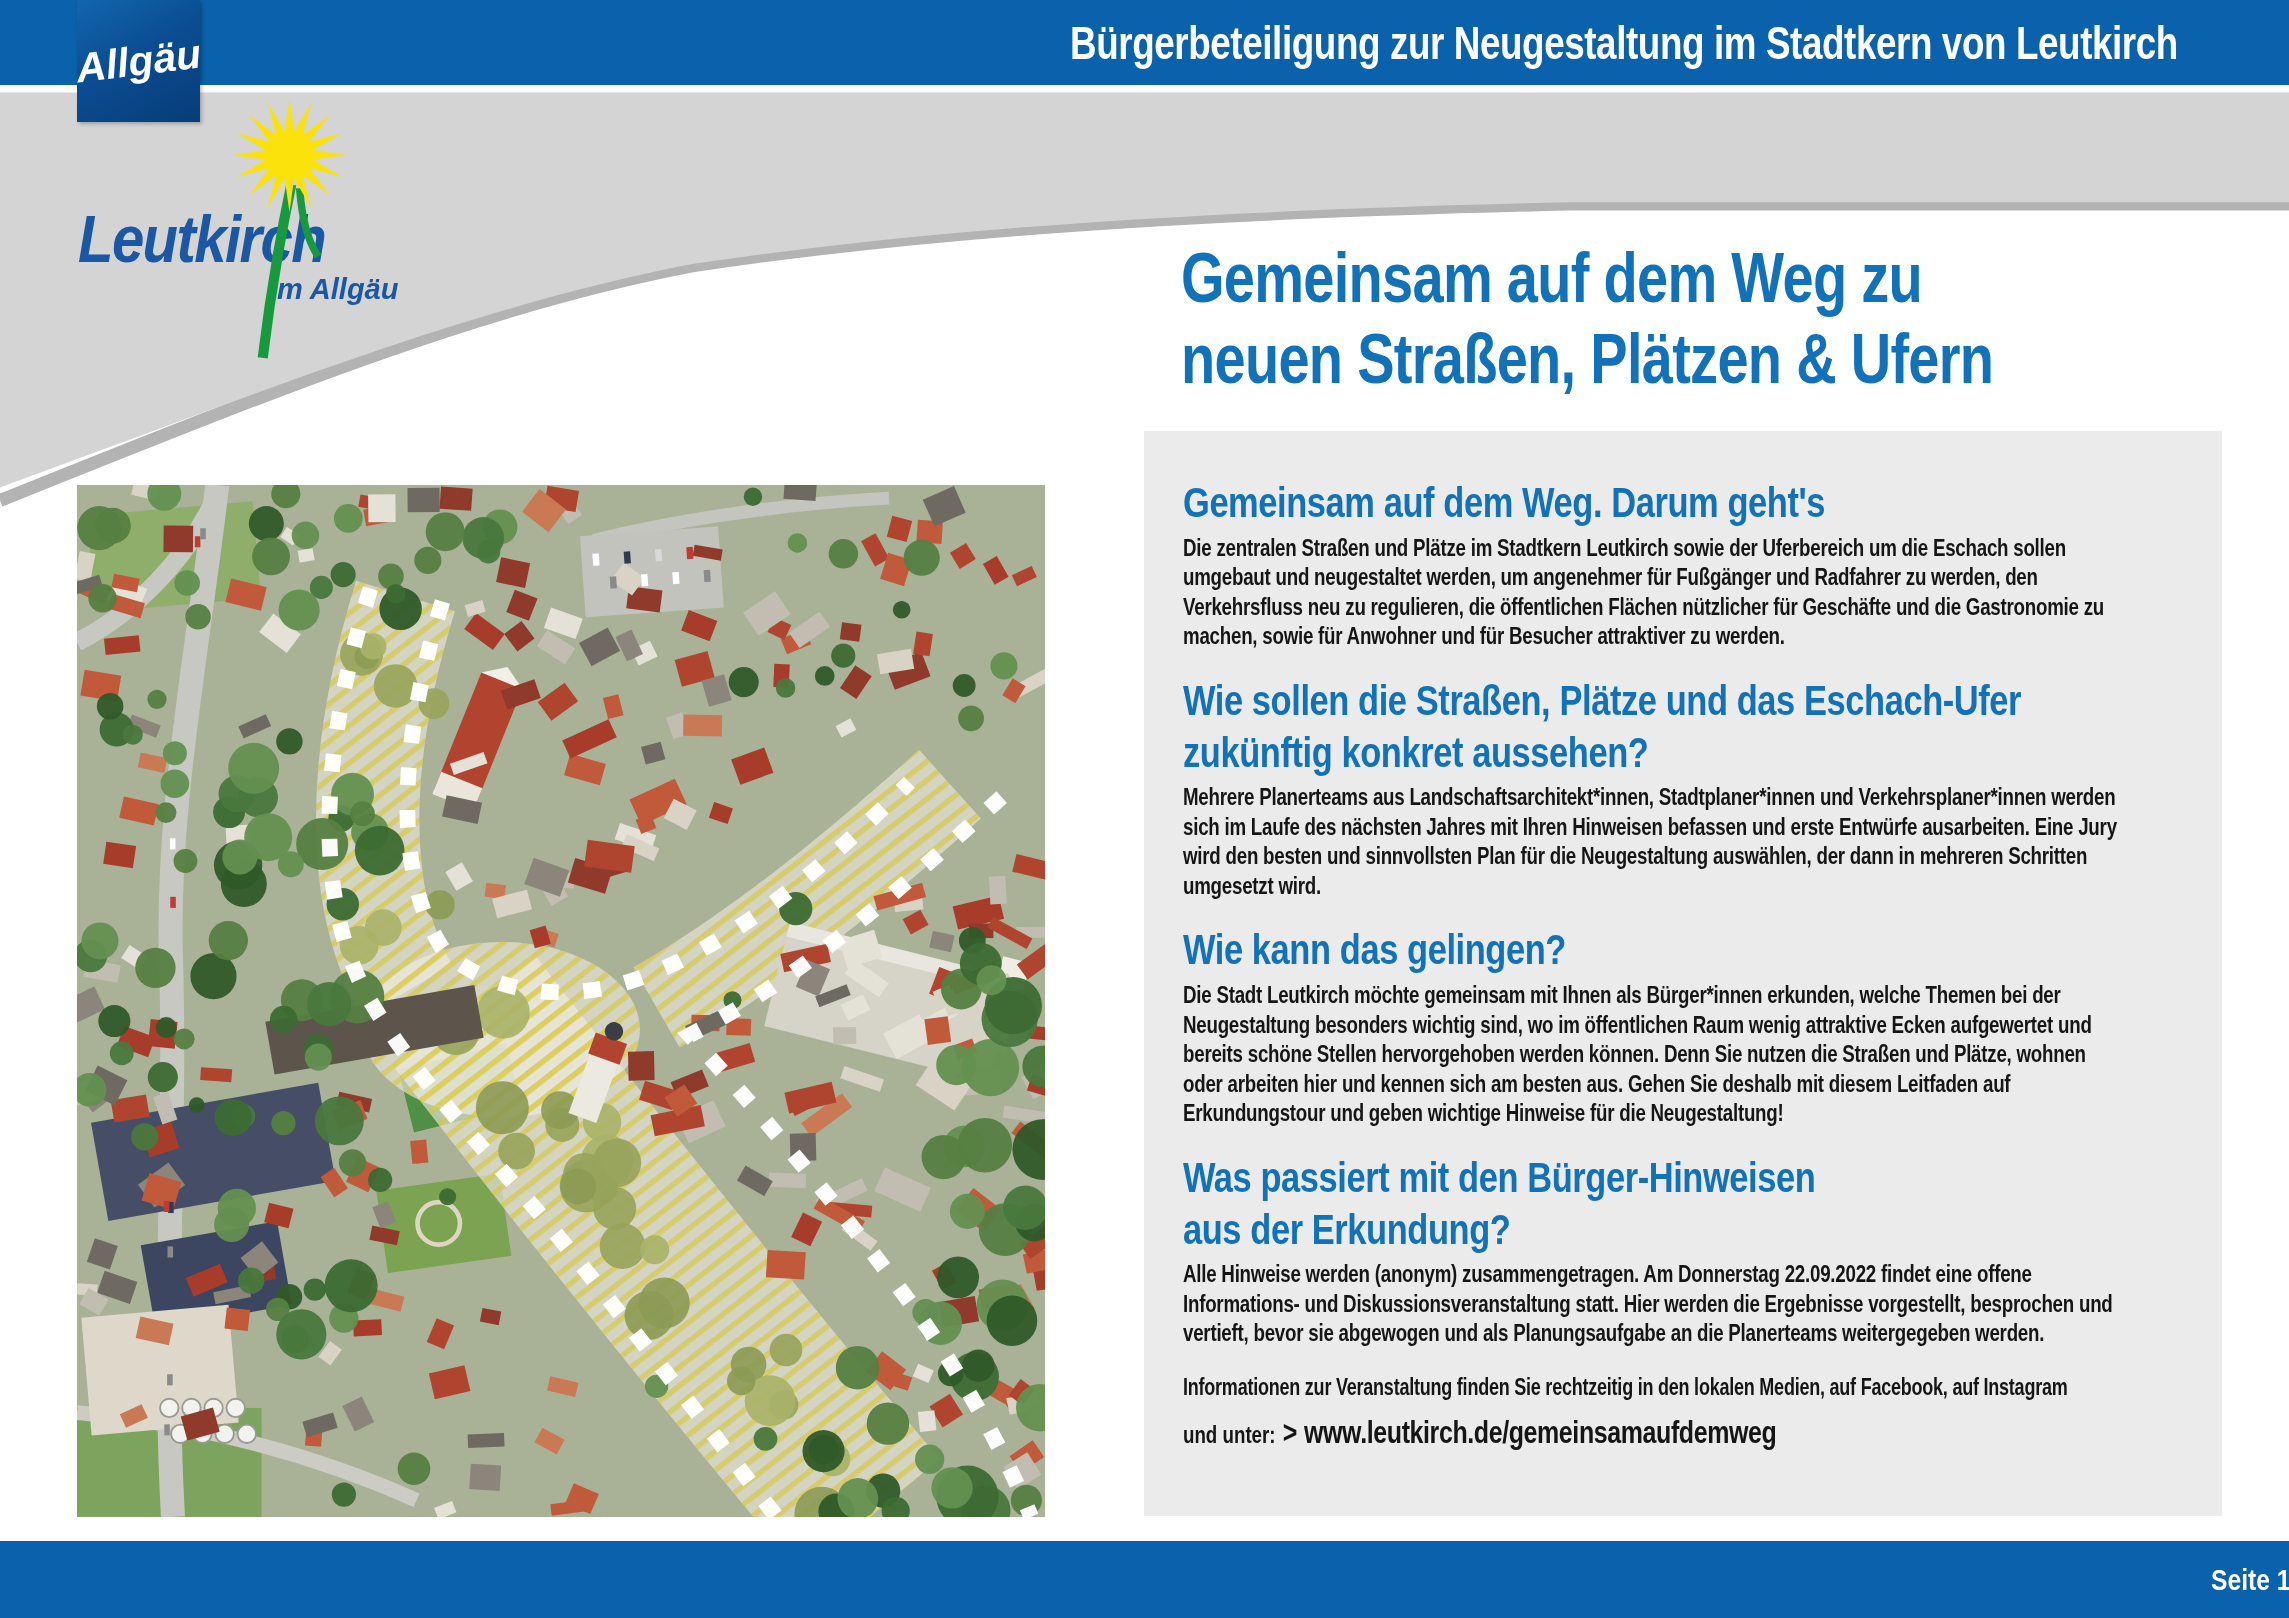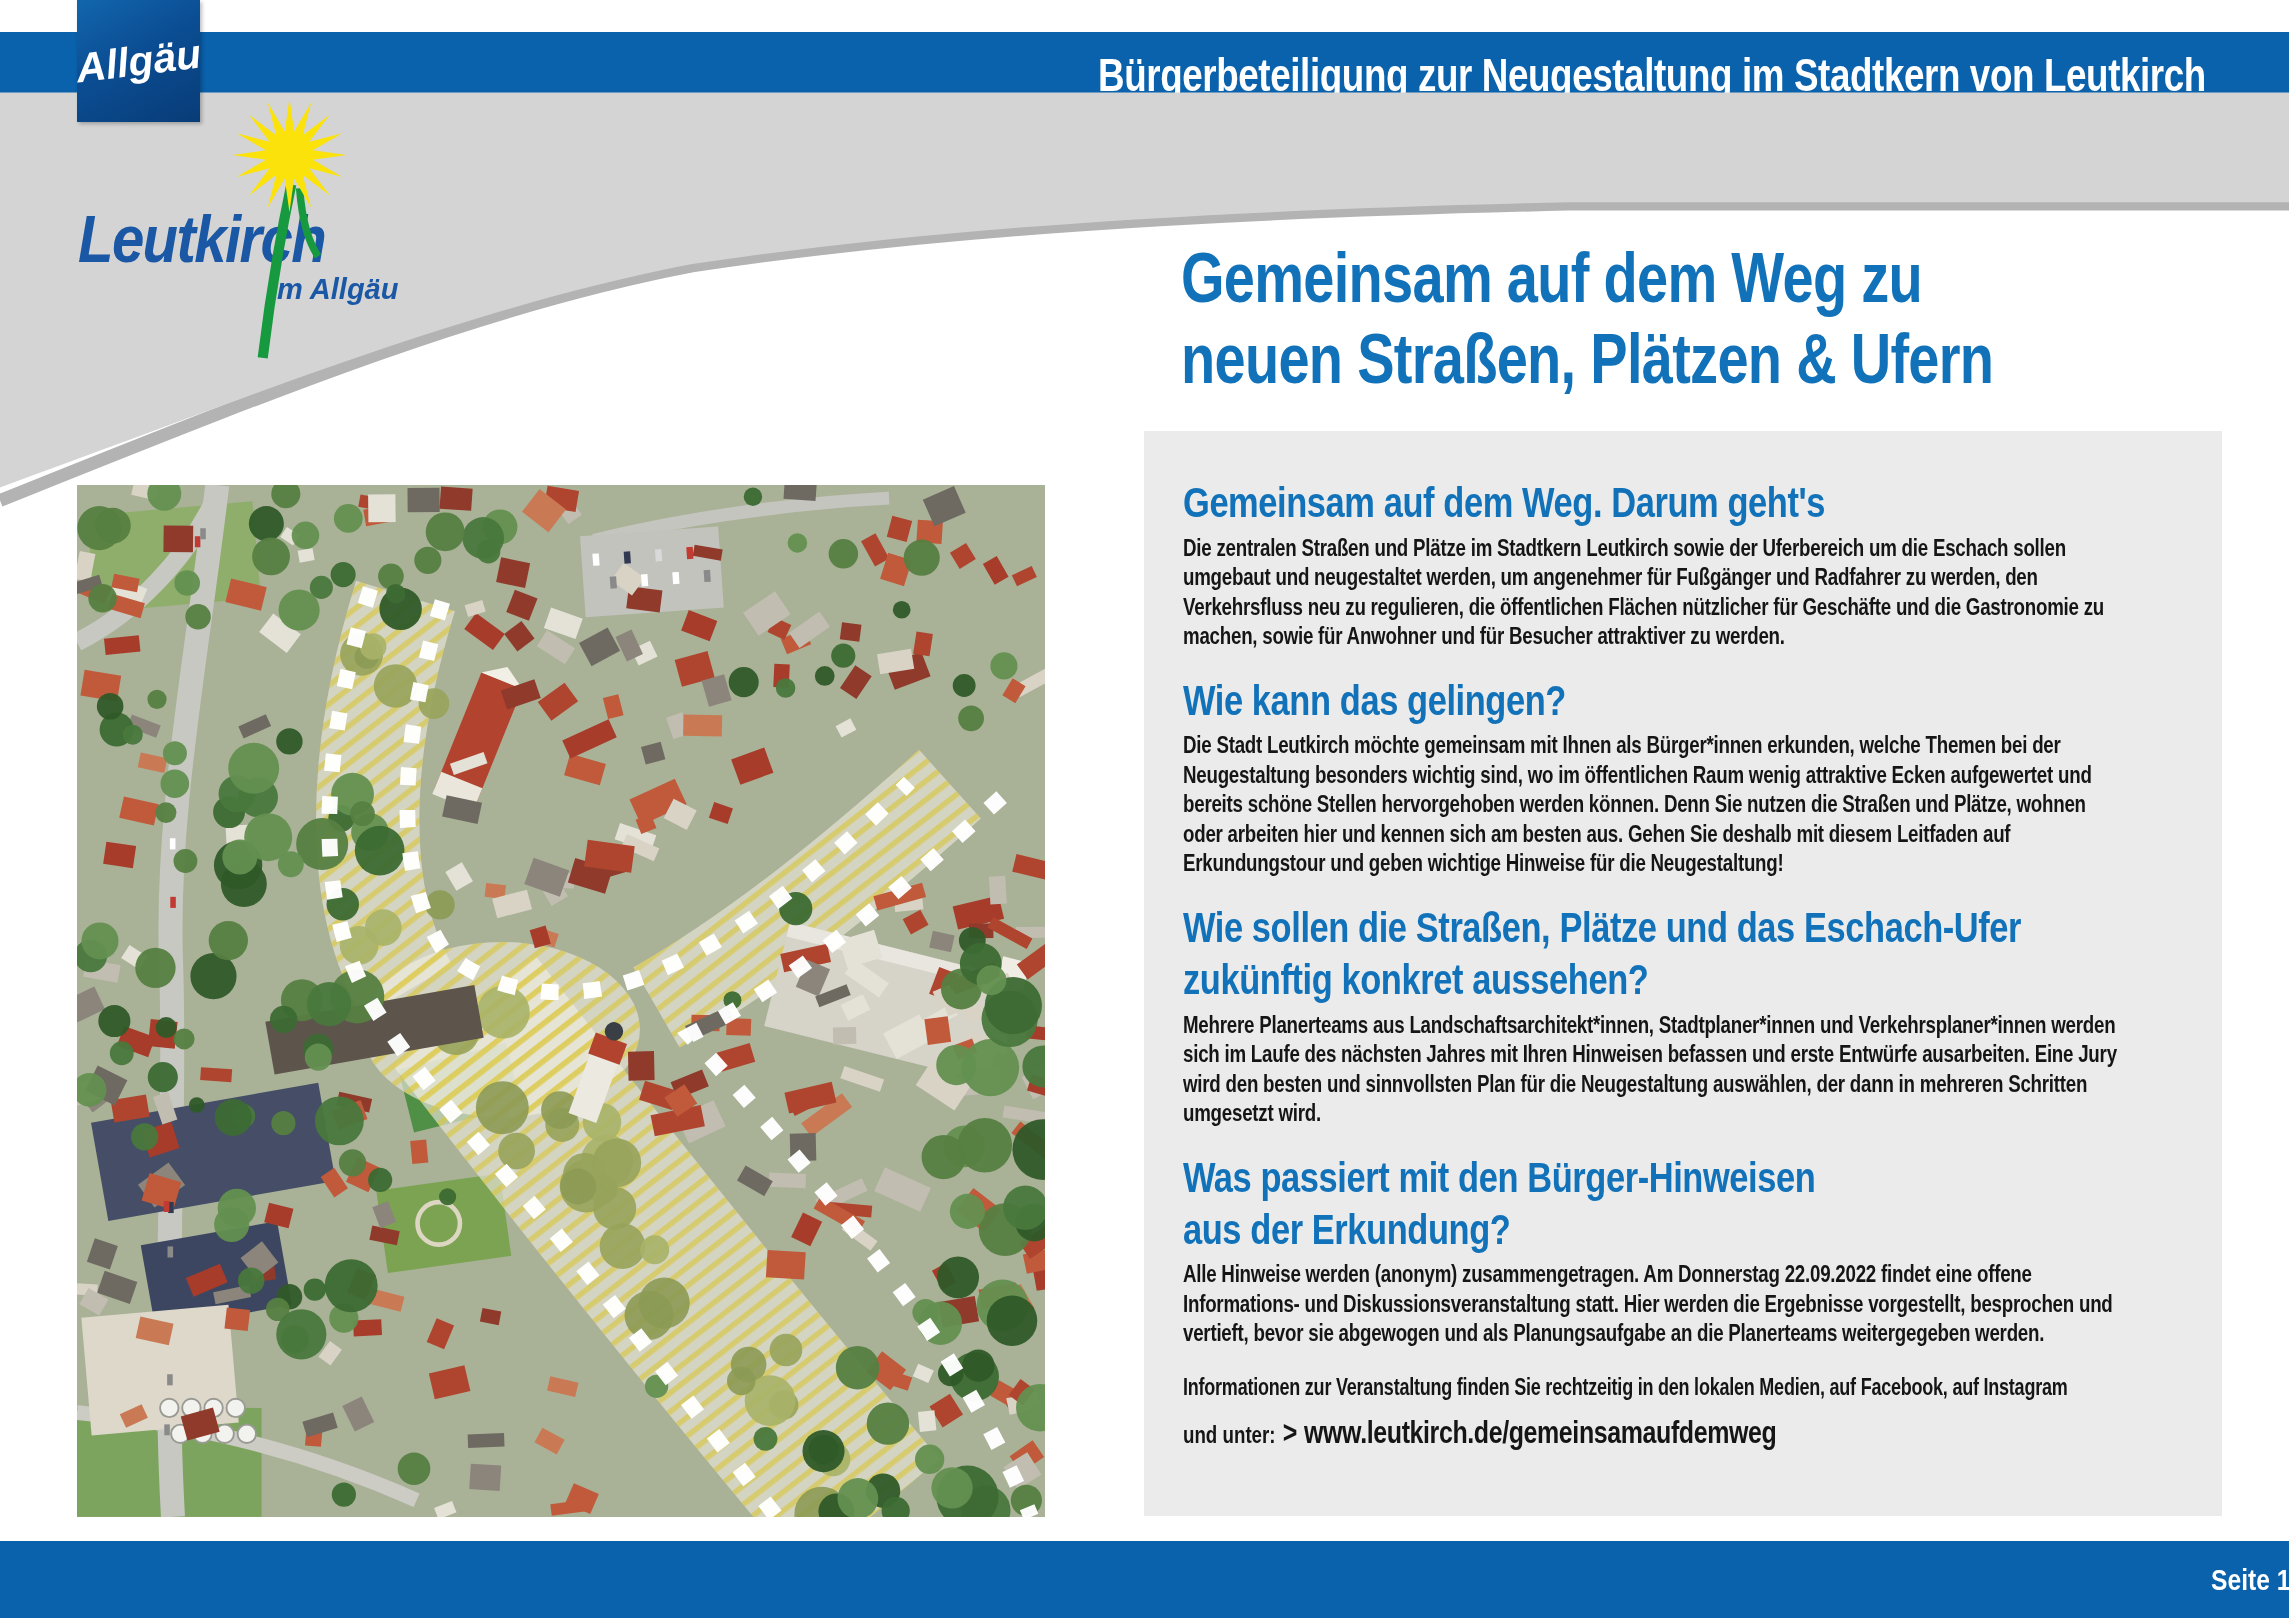--- a/index.html
+++ b/index.html
@@ -5,21 +5,21 @@
   :root{
     --bar-blue:#0a61ac; --heading-blue:#1272b9; --logo-blue:#1a57a5;
     --band-gray:#d4d4d4; --band-edge:#b3b3b3; --panel-gray:#ebebeb;
     --flower-yellow:#fbe20a; --stem-green:#179a3f;
   }
   html,body{margin:0;padding:0;background:#888;}
   .page{position:relative;width:2290px;height:1619px;background:#ffffff;overflow:hidden;
         font-family:"Liberation Sans",sans-serif;}
   
   .topbar{position:absolute;left:0;top:0;width:2290px;height:85px;background:var(--bar-blue);
-          display:flex;align-items:center;justify-content:flex-end;padding-right:84px;box-sizing:border-box;margin-top:32px;}
+          display:flex;align-items:center;justify-content:flex-end;padding-right:112px;box-sizing:border-box;}
   .topbar-title{font-size:46px;font-weight:bold;color:#fff;letter-spacing:-0.5px;
                 transform:scaleX(.80);transform-origin:100% 50%;white-space:nowrap;}
   
   .swoosh{position:absolute;left:0;top:85px;width:2290px;height:517px;}
   
   .allgau-box{position:absolute;left:77px;top:0;width:123px;height:122px;
               background:linear-gradient(150deg,#1266ad 0%,#0b4d93 45%,#083c77 100%);
               display:flex;align-items:center;justify-content:center;box-shadow:1.8px 1.8px 3.7px rgba(0,0,0,.25);}
   .allgau-text{color:#fff;font-size:41px;font-weight:bold;font-style:italic;transform:rotate(-7deg);
                font-family:"Liberation Sans",sans-serif;}
@@ -596,34 +596,34 @@
 
   <div class="panel">
     <div class="sec">
       <h2 class="sec-head">Gemeinsam auf dem Weg. Darum geht's</h2>
       <div class="sec-body">Die zentralen Straßen und Plätze im Stadtkern Leutkirch sowie der Uferbereich um die Eschach sollen
 umgebaut und neugestaltet werden, um angenehmer für Fußgänger und Radfahrer zu werden, den
 Verkehrsfluss neu zu regulieren, die öffentlichen Flächen nützlicher für Geschäfte und die Gastronomie zu
 machen, sowie für Anwohner und für Besucher attraktiver zu werden.</div>
     </div>
     <div class="sec">
+      <h2 class="sec-head">Wie sollen die Straßen, Plätze und das Eschach-Ufer
+zukünftig konkret aussehen?</h2>
+      <div class="sec-body">Mehrere Planerteams aus Landschaftsarchitekt*innen, Stadtplaner*innen und Verkehrsplaner*innen werden
+sich im Laufe des nächsten Jahres mit Ihren Hinweisen befassen und erste Entwürfe ausarbeiten. Eine Jury
+wird den besten und sinnvollsten Plan für die Neugestaltung auswählen, der dann in mehreren Schritten
+umgesetzt wird.</div>
+    </div>
+    <div class="sec">
       <h2 class="sec-head">Wie kann das gelingen?</h2>
       <div class="sec-body">Die Stadt Leutkirch möchte gemeinsam mit Ihnen als Bürger*innen erkunden, welche Themen bei der
 Neugestaltung besonders wichtig sind, wo im öffentlichen Raum wenig attraktive Ecken aufgewertet und
 bereits schöne Stellen hervorgehoben werden können. Denn Sie nutzen die Straßen und Plätze, wohnen
 oder arbeiten hier und kennen sich am besten aus. Gehen Sie deshalb mit diesem Leitfaden auf
 Erkundungstour und geben wichtige Hinweise für die Neugestaltung!</div>
-    </div>
-    <div class="sec">
-      <h2 class="sec-head">Wie sollen die Straßen, Plätze und das Eschach-Ufer
-zukünftig konkret aussehen?</h2>
-      <div class="sec-body">Mehrere Planerteams aus Landschaftsarchitekt*innen, Stadtplaner*innen und Verkehrsplaner*innen werden
-sich im Laufe des nächsten Jahres mit Ihren Hinweisen befassen und erste Entwürfe ausarbeiten. Eine Jury
-wird den besten und sinnvollsten Plan für die Neugestaltung auswählen, der dann in mehreren Schritten
-umgesetzt wird.</div>
     </div>
     <div class="sec">
       <h2 class="sec-head">Was passiert mit den Bürger-Hinweisen
 aus der Erkundung?</h2>
       <div class="sec-body">Alle Hinweise werden (anonym) zusammengetragen. Am Donnerstag 22.09.2022 findet eine offene
 Informations- und Diskussionsveranstaltung statt. Hier werden die Ergebnisse vorgestellt, besprochen und
 vertieft, bevor sie abgewogen und als Planungsaufgabe an die Planerteams weitergegeben werden.</div>
     </div>
     <div class="info-line">Informationen zur Veranstaltung finden Sie rechtzeitig in den lokalen Medien, auf Facebook, auf Instagram</div>
     <div class="url-line">

